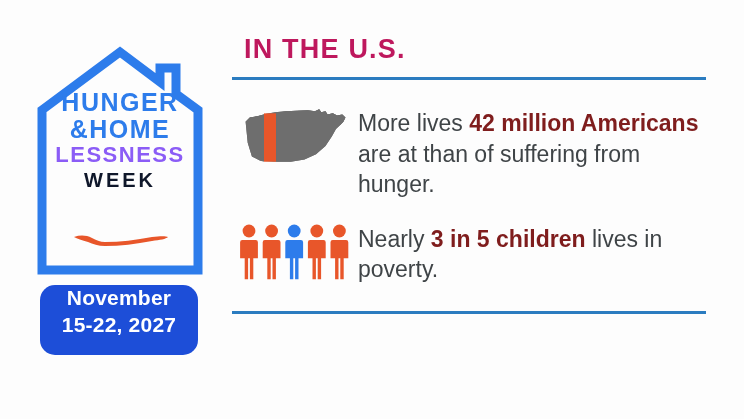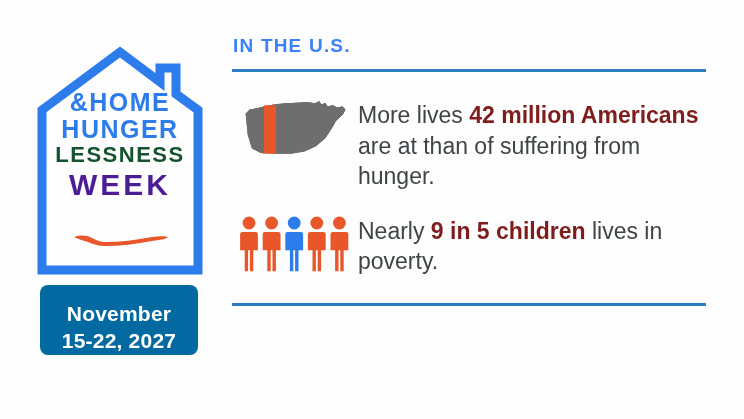--- a/index.html
+++ b/index.html
@@ -53,78 +53,78 @@
     color: #2d7ceb;
     margin-bottom: 2px;
   }
   .logo-home {
     font-size: 25px;
     color: #2d7ceb;
     margin-bottom: 2px;
   }
   .logo-lessness {
     font-size: 22px;
-    color: #14532d;
+    color: #8b5cf6;
     margin-bottom: 4px;
   }
   .logo-awareness {
     font-size: 20px;
     color: #e8562a;
     margin-bottom: 2px;
   }
   .logo-week {
-    font-size: 30px;
-    color: #4c1d95;
+    font-size: 20px;
+    color: #0f172a;
     letter-spacing: 3px;
   }
   #spoon-svg {
     position: absolute;
     left: 36px;
     top: 186px;
     width: 100px;
     height: 20px;
   }
 
   
   #date-badge {
     position: absolute;
     left: 40px;
     top: 285px;
     width: 158px;
     height: 70px;
-    background: #0369a1;
-    border-radius: 8px;
+    background: #1d4ed8;
+    border-radius: 15px;
     display: flex;
     flex-direction: column;
     align-items: center;
-    justify-content: flex-end;
+    justify-content: flex-start;
     color: #ffffff;
   }
   #date-badge .d-line {
     font-size: 21px;
     font-weight: bold;
     line-height: 1.28;
     letter-spacing: 0.2px;
   }
 
   
   #content {
     position: absolute;
     left: 232px;
     top: 36px;
     width: 478px;
   }
   #heading {
     font-family: "Liberation Sans Narrow", "Liberation Sans", sans-serif;
-    font-size: 19px;
-    font-weight: bold;
-    color: #3b82f6;
+    font-size: 27px;
+    font-weight: bold;
+    color: #be185d;
     letter-spacing: 1.2px;
     line-height: 1;
-    margin: 0 0 14px 1px;
+    margin: 0 0 14px 12px;
   }
   .rule {
     width: 474px;
     height: 3px;
     background: #2b7cc0;
     border: none;
     margin: 0;
   }
 
   .fact-row {
@@ -164,22 +164,22 @@
 
 <div id="infographic">
 
   <div id="logo-block">
 
     <svg id="house-svg" viewBox="0 0 172 232">
       <path d="M8 64 L86 6 L126 36 L126 22 L142 22 L142 48 L164 64 L164 224 L8 224 Z" fill="none" stroke="#2d7ceb" stroke-width="9" stroke-linejoin="miter" stroke-linecap="square"></path>
     </svg>
 
     <div id="logo-text">
+      <span class="logo-line logo-hunger">HUNGER</span>
       <span class="logo-line logo-home">&amp;HOME</span>
-      <span class="logo-line logo-hunger">HUNGER</span>
       <span class="logo-line logo-lessness">LESSNESS</span>
       <span class="logo-line logo-week">WEEK</span>
     </div>
 
     <svg id="spoon-svg" viewBox="0 0 100 20">
       <path d="M4 5 C10 3 16 3 22 6 C26 8 30 10 35 10 C50 10 66 8 82 5 C90 4 96 4 98 5
                C96 7 90 8 82 9 C66 12 50 14 35 14 C28 14 23 12 18 10 C12 8 7 7 4 5 Z" fill="#e8562a"></path>
     </svg>
   </div>
 
@@ -240,21 +240,21 @@
             <circle cx="10" cy="9" r="6.4"></circle>
             <path d="M3.3 18 h13.4 a2.2 2.2 0 0 1 2.2 2.2 v16 h-4.6 v21 h-3.4 v-21 h-1.8 v21 h-3.4 v-21 h-4.6 v-16 a2.2 2.2 0 0 1 2.2 -2.2 z"></path>
           </g>
           <g fill="#e8562a" transform="translate(90.4,0)">
             <circle cx="10" cy="9" r="6.4"></circle>
             <path d="M3.3 18 h13.4 a2.2 2.2 0 0 1 2.2 2.2 v16 h-4.6 v21 h-3.4 v-21 h-1.8 v21 h-3.4 v-21 h-4.6 v-16 a2.2 2.2 0 0 1 2.2 -2.2 z"></path>
           </g>
         </svg>
       </div>
       <div class="fact-text">
-        <span>Nearly </span><span class="hl">9 in 5 children</span><span> lives in poverty.</span>
+        <span>Nearly </span><span class="hl">3 in 5 children</span><span> lives in poverty.</span>
       </div>
     </div>
 
     <div id="bottom-rule-wrap">
       <hr class="rule">
     </div>
 
   </div>
 </div>
 

